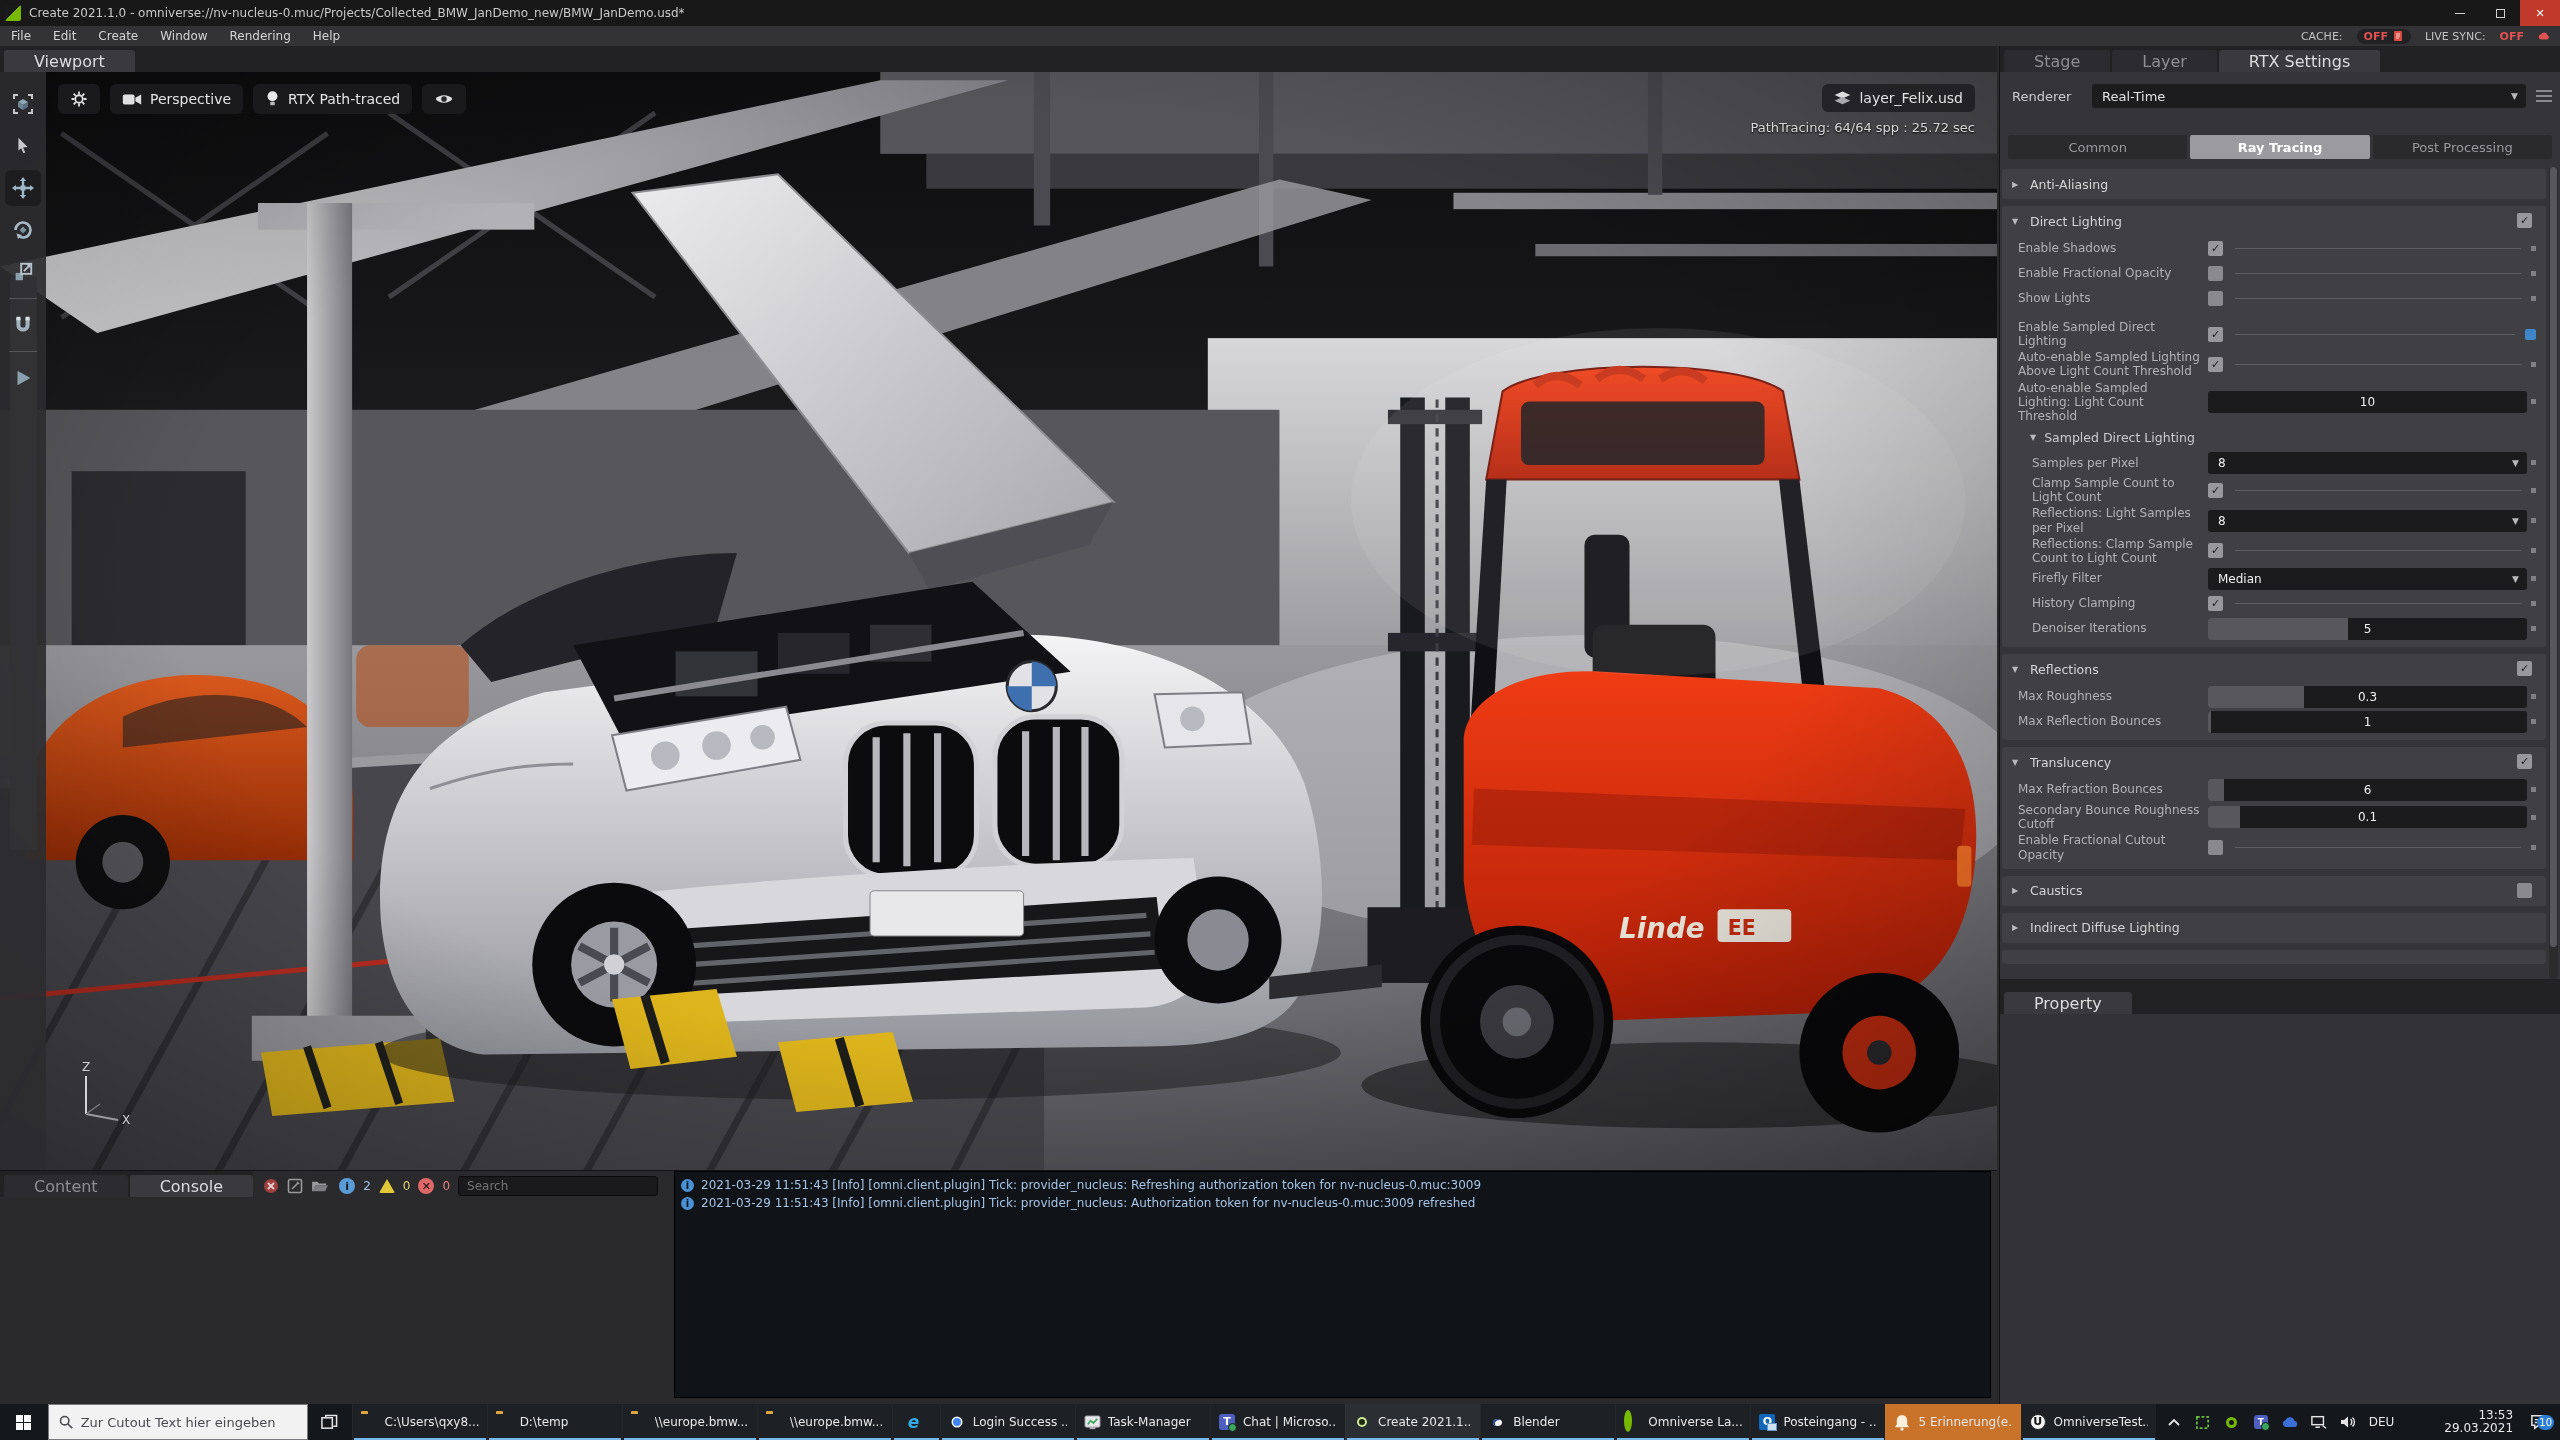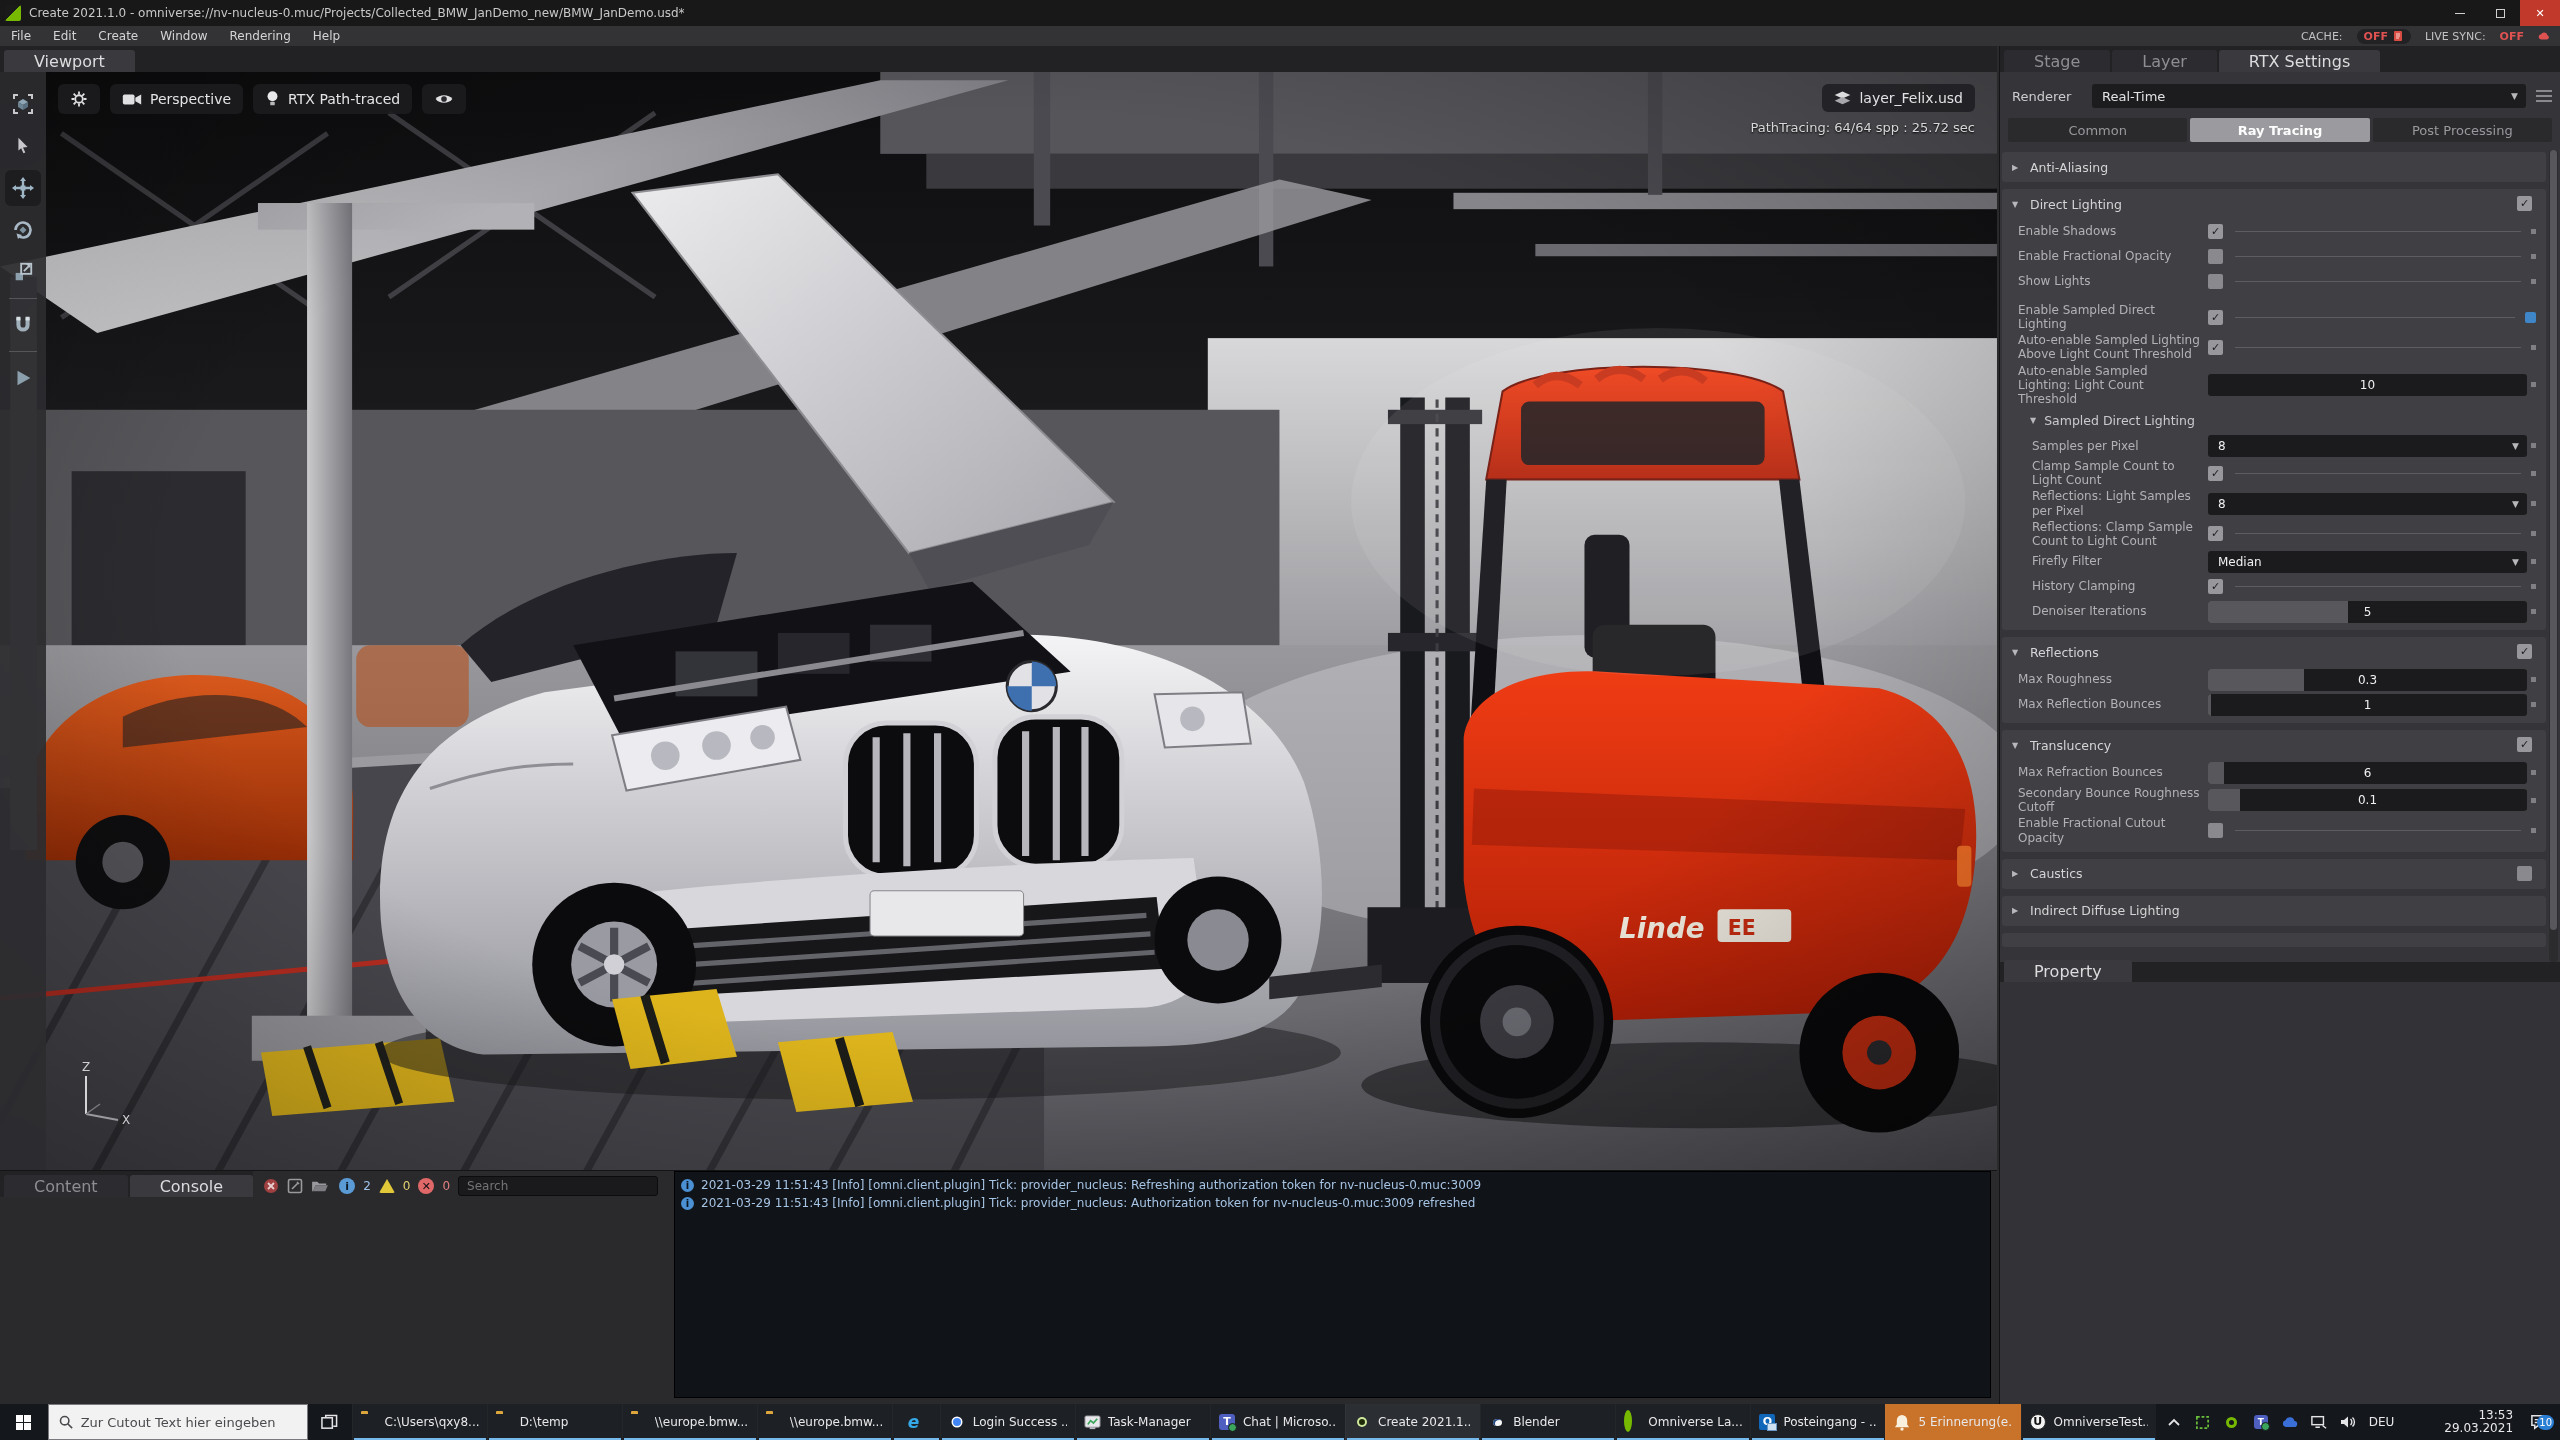--- a/index.html
+++ b/index.html
@@ -78,21 +78,21 @@
   .rtx-body { padding:8px 6px 0 6px; }
   .renderer-row { display:flex; align-items:center; gap:10px; padding:4px 2px 10px 6px; }
   .renderer-label { color:#cccccf; font-size:13px; width:70px; }
   .dropdown { position:relative; flex:1; height:24px; background:#1c1c1e; border-radius:3px;
     color:#e2e2e4; font-size:13px; display:flex; align-items:center; padding:0 10px; }
   .dropdown::after { content:"▼"; position:absolute; right:8px; font-size:9px; color:#b8b8bc; }
   .hamburger { width:16px; height:12px; border-top:2px solid #8a8a8e; border-bottom:2px solid #8a8a8e; position:relative; }
   .hamburger::after { content:""; position:absolute; left:0; right:0; top:3px; height:2px; background:#8a8a8e; }
   .subtabs { display:flex; gap:3px; padding:0 2px 8px 2px; }
   .subtab { flex:1; height:24px; display:flex; align-items:center; justify-content:center;
-    background:#2a2a2d; color:#99999d; font-size:13px; border-radius:2px; }
+    background:#2a2a2d; color:#99999d; font-size:13px; border-radius:2px;margin-top:17px; }
   .subtab.active { background:#9b9b9f; color:#fdfdfd; font-weight:bold; }
 
   .sections { position:relative; height:812px; overflow:hidden; padding:2px 14px 0 2px; }
   .vscroll { position:absolute; right:2px; top:0; bottom:0; width:9px; background:#2c2c2f; border-radius:4px; }
   .vscroll .thumb { position:absolute; left:1px; right:1px; top:0; height:96%; background:#57575c; border-radius:4px; }
 
   .section { background:#404044; border-radius:3px; margin-bottom:7px; padding-bottom:6px; }
   .section.flat { padding-bottom:0; }
   .sec-hdr { position:relative; height:30px; display:flex; align-items:center; color:#d4d4d6; font-size:12.5px; padding-left:10px; gap:8px; }
   .sec-hdr .arr { font-size:8px; color:#b8b8bc; width:10px; }
@@ -115,21 +115,21 @@
   .dd { justify-content:flex-start; padding-left:10px; }
   .dd::after { content:"▼"; position:absolute; right:8px; font-size:9px; color:#b8b8bc; }
   .slider .fill { position:absolute; left:0; top:0; bottom:0; background:#58585c; }
   .slider .val { position:relative; z-index:1; }
 
   .subsec-hdr { display:flex; align-items:center; gap:8px; color:#cacace; font-size:12.5px; height:26px; padding-left:28px; }
   .subsec-hdr .arr { font-size:8px; color:#b8b8bc; }
   .row.indent { padding-left:30px; }
   .row.indent .lbl { width:176px; }
 
-  .prop-strip { height:20px; background:#222225; display:flex; align-items:flex-end; padding-left:4px; }
+  .prop-strip { height:35px; background:#222225; display:flex; align-items:flex-end; padding-left:4px; }
   .prop-panel { flex:1; background:#333337; }
 
   
   .taskbar { position:absolute; left:0; top:1404px; width:2560px; height:36px; background:#14171c;
     display:flex; align-items:stretch; color:#e8e8ea; font-size:12px; }
   .tb-start { width:48px; display:flex; align-items:center; justify-content:center; }
   .win-logo { display:grid; grid-template-columns:7px 7px; grid-template-rows:7px 7px; gap:1px; }
   .win-logo span { background:#fefefe; }
   .tb-search { width:262px; background:#f2f2f2; display:flex; align-items:center; gap:8px; padding:0 10px;
     border:1px solid #7a7a7e; }

